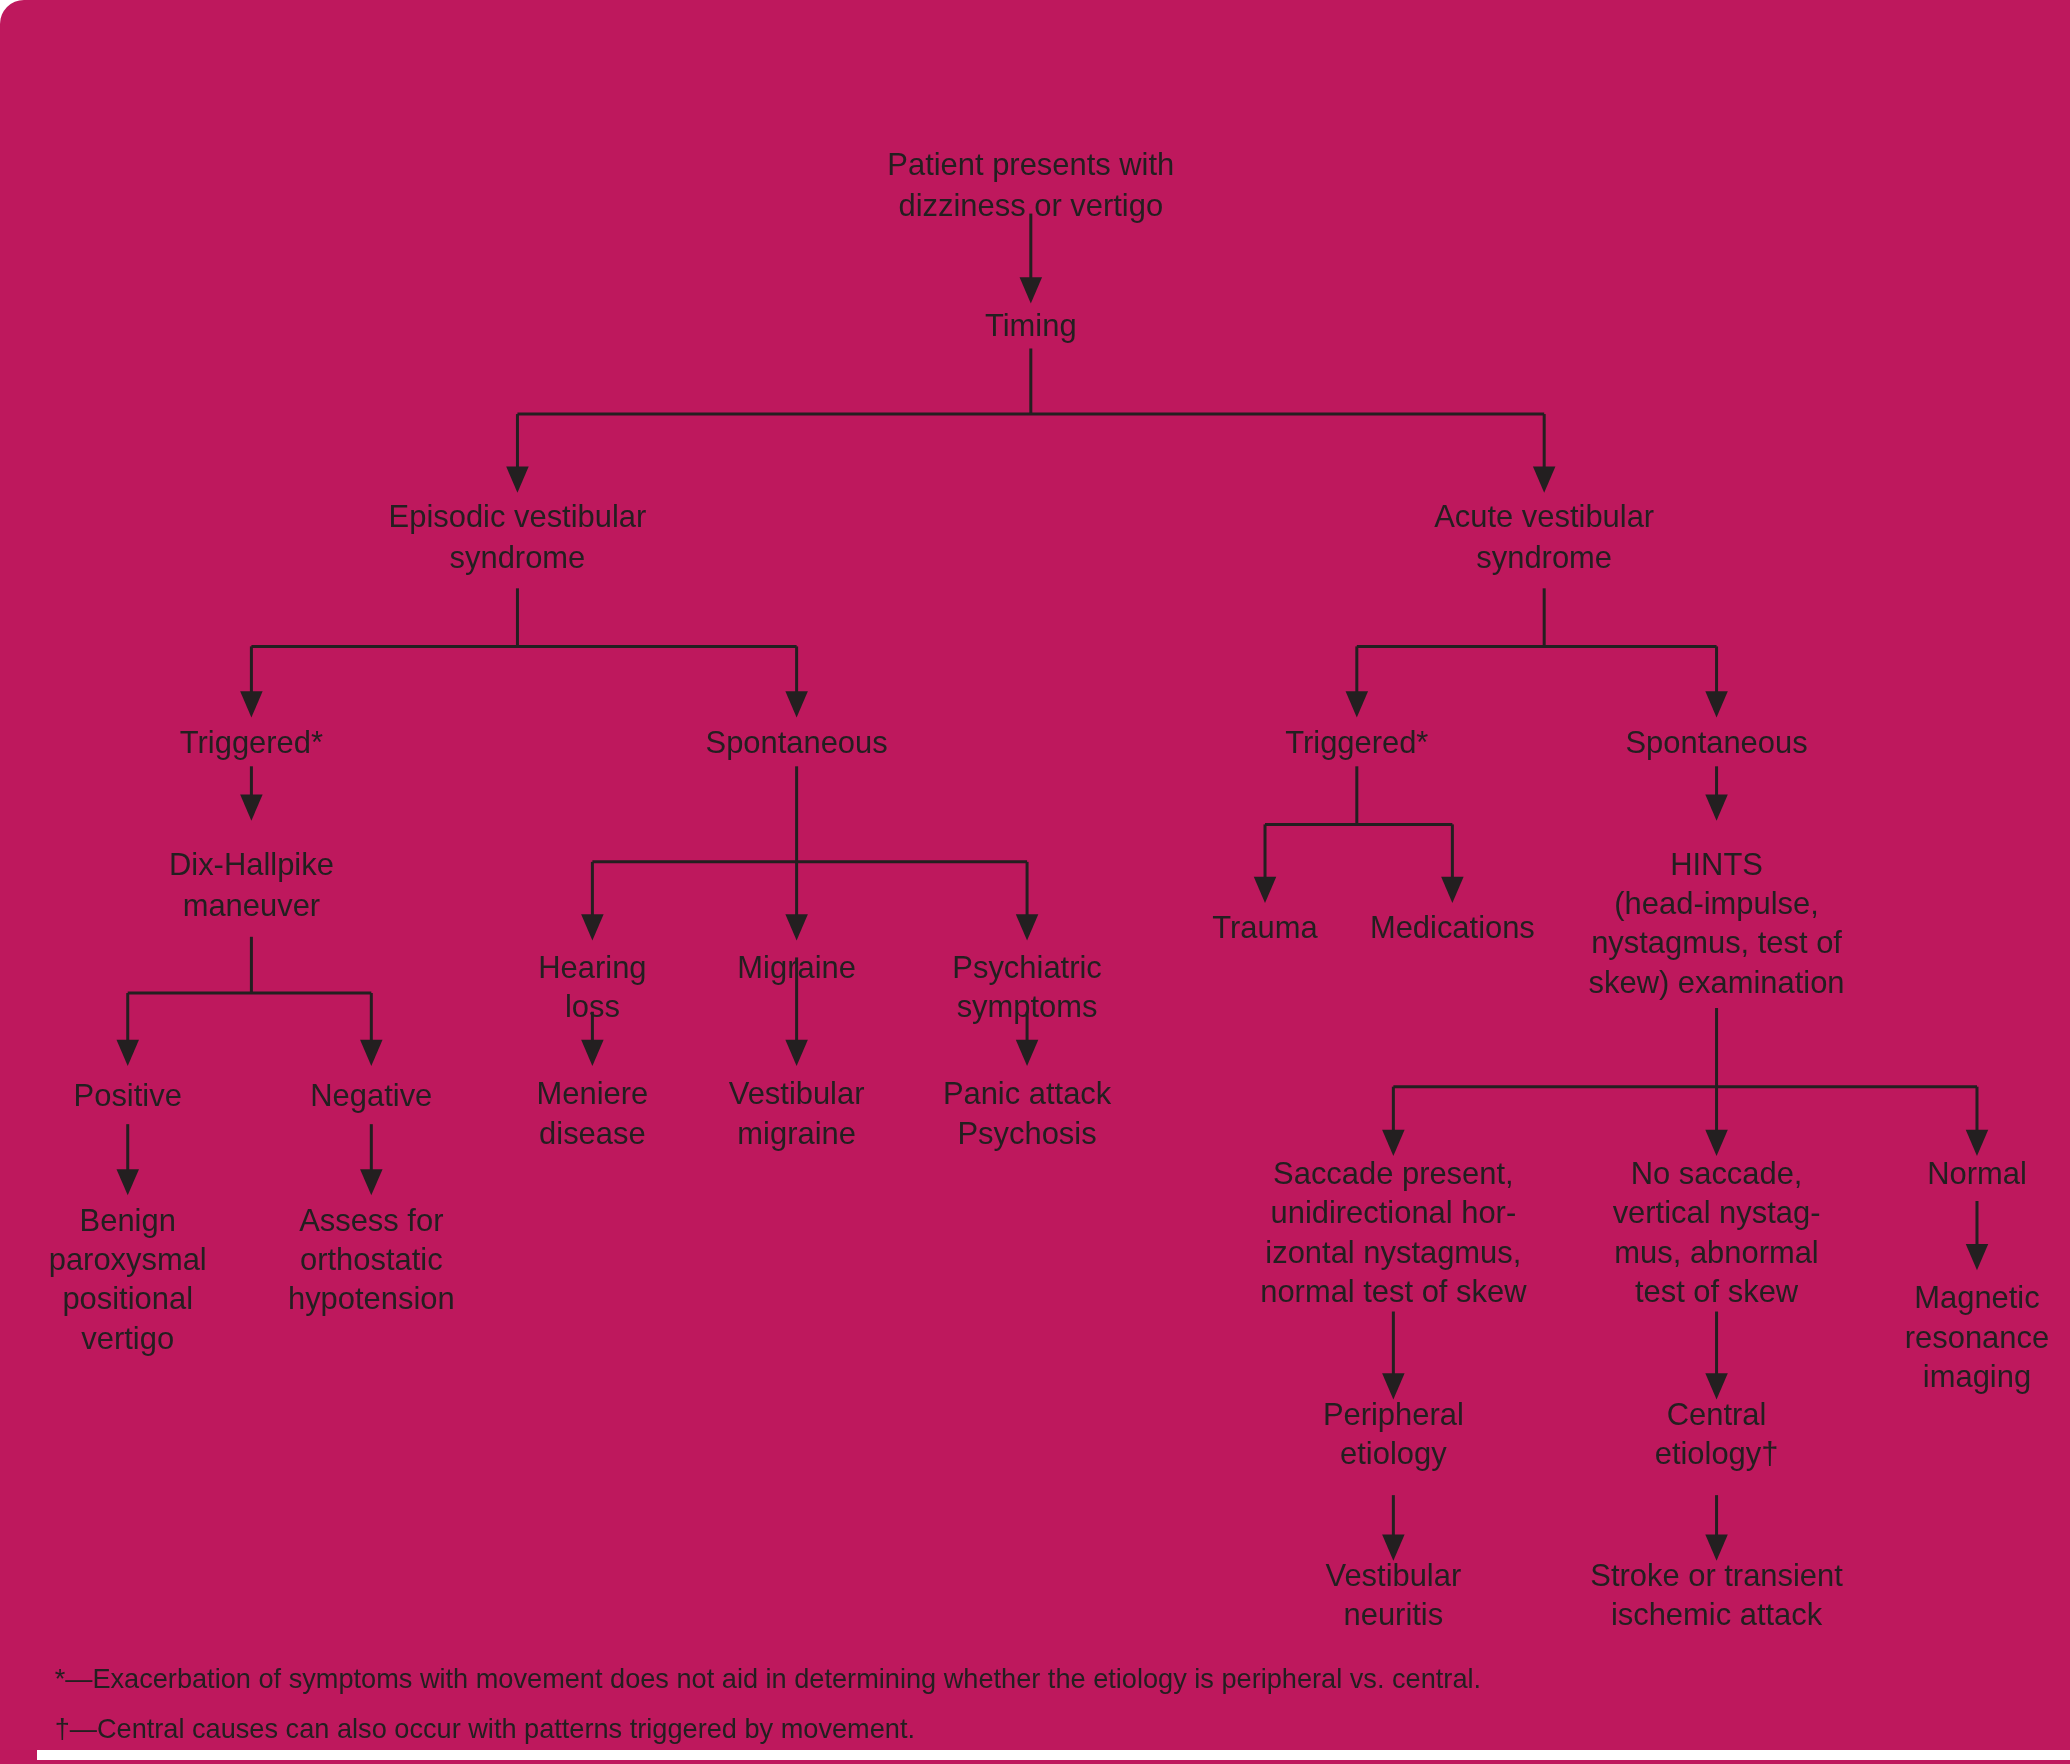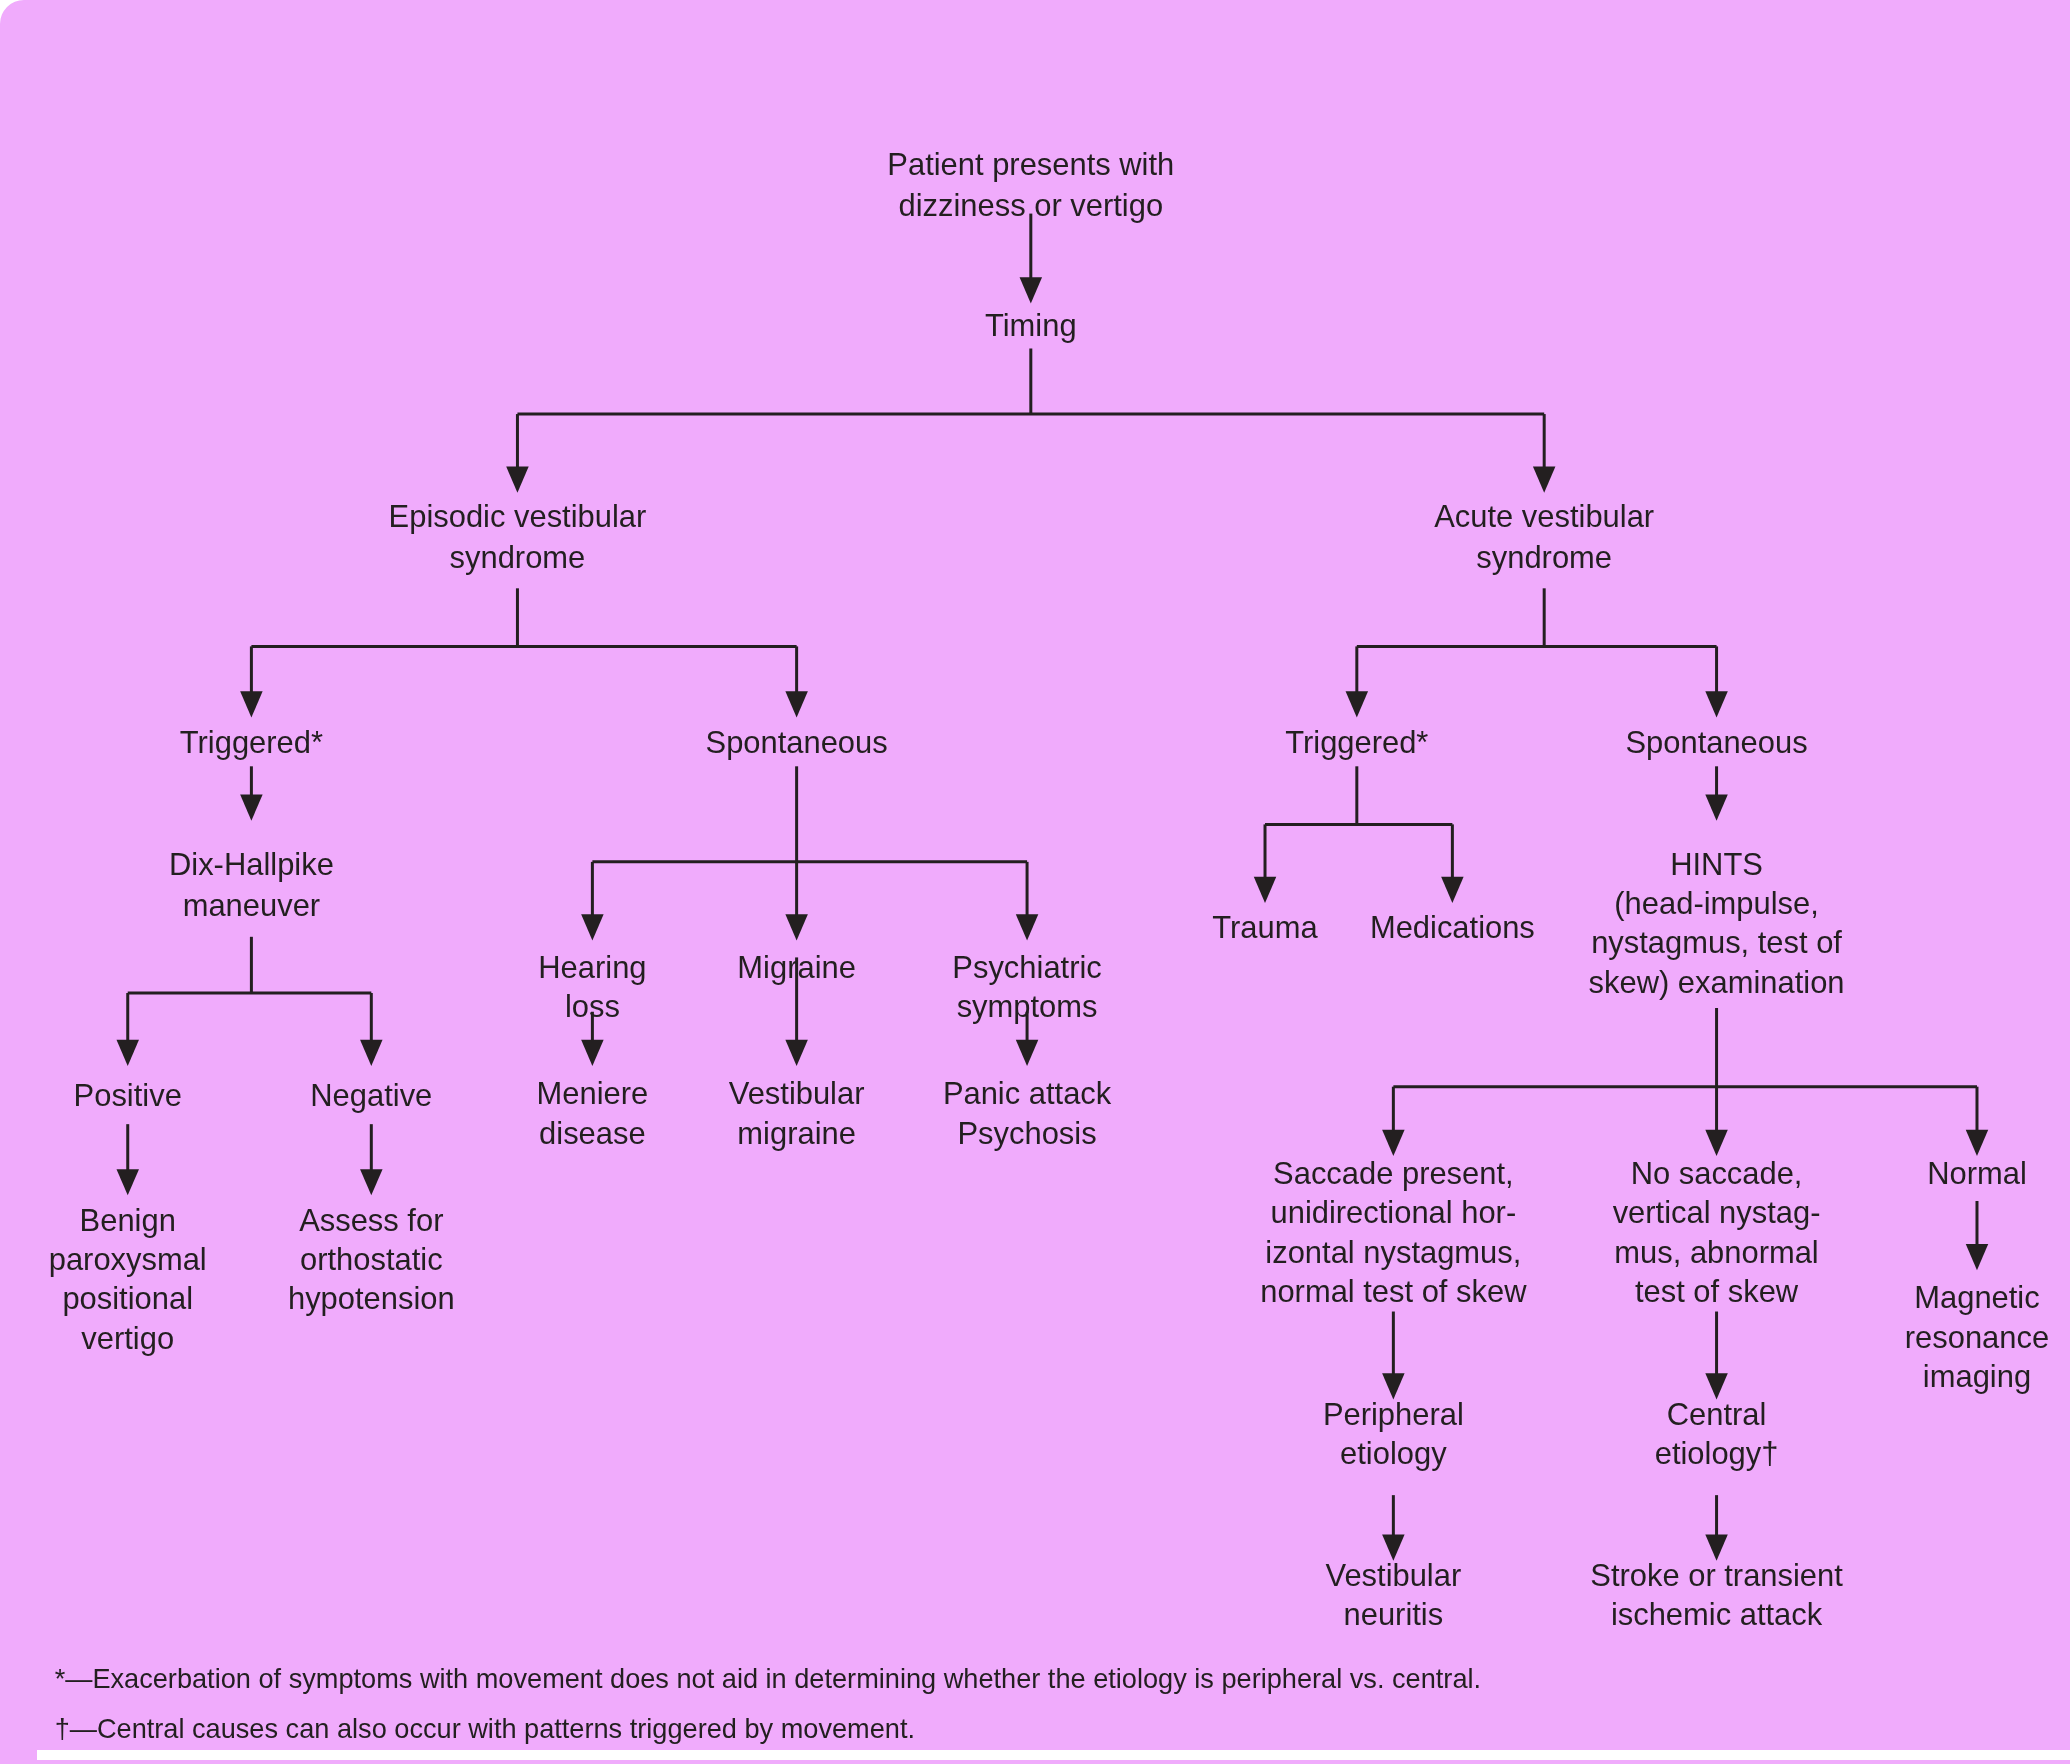--- a/index.html
+++ b/index.html
@@ -4,21 +4,21 @@
 <style>
   html, body {
     margin: 0;
     padding: 0;
     background: #ffffff;
   }
   #canvas {
     position: relative;
     width: 2071px;
     height: 1764px;
-    background: #f0abfc;
+    background: #be185d;
     border-top-left-radius: 24px;
     overflow: hidden;
     font-family: "Liberation Sans", sans-serif;
   }
   #flow {
     position: absolute;
     inset: 0;
     width: 2071px;
     height: 1764px;
   }

